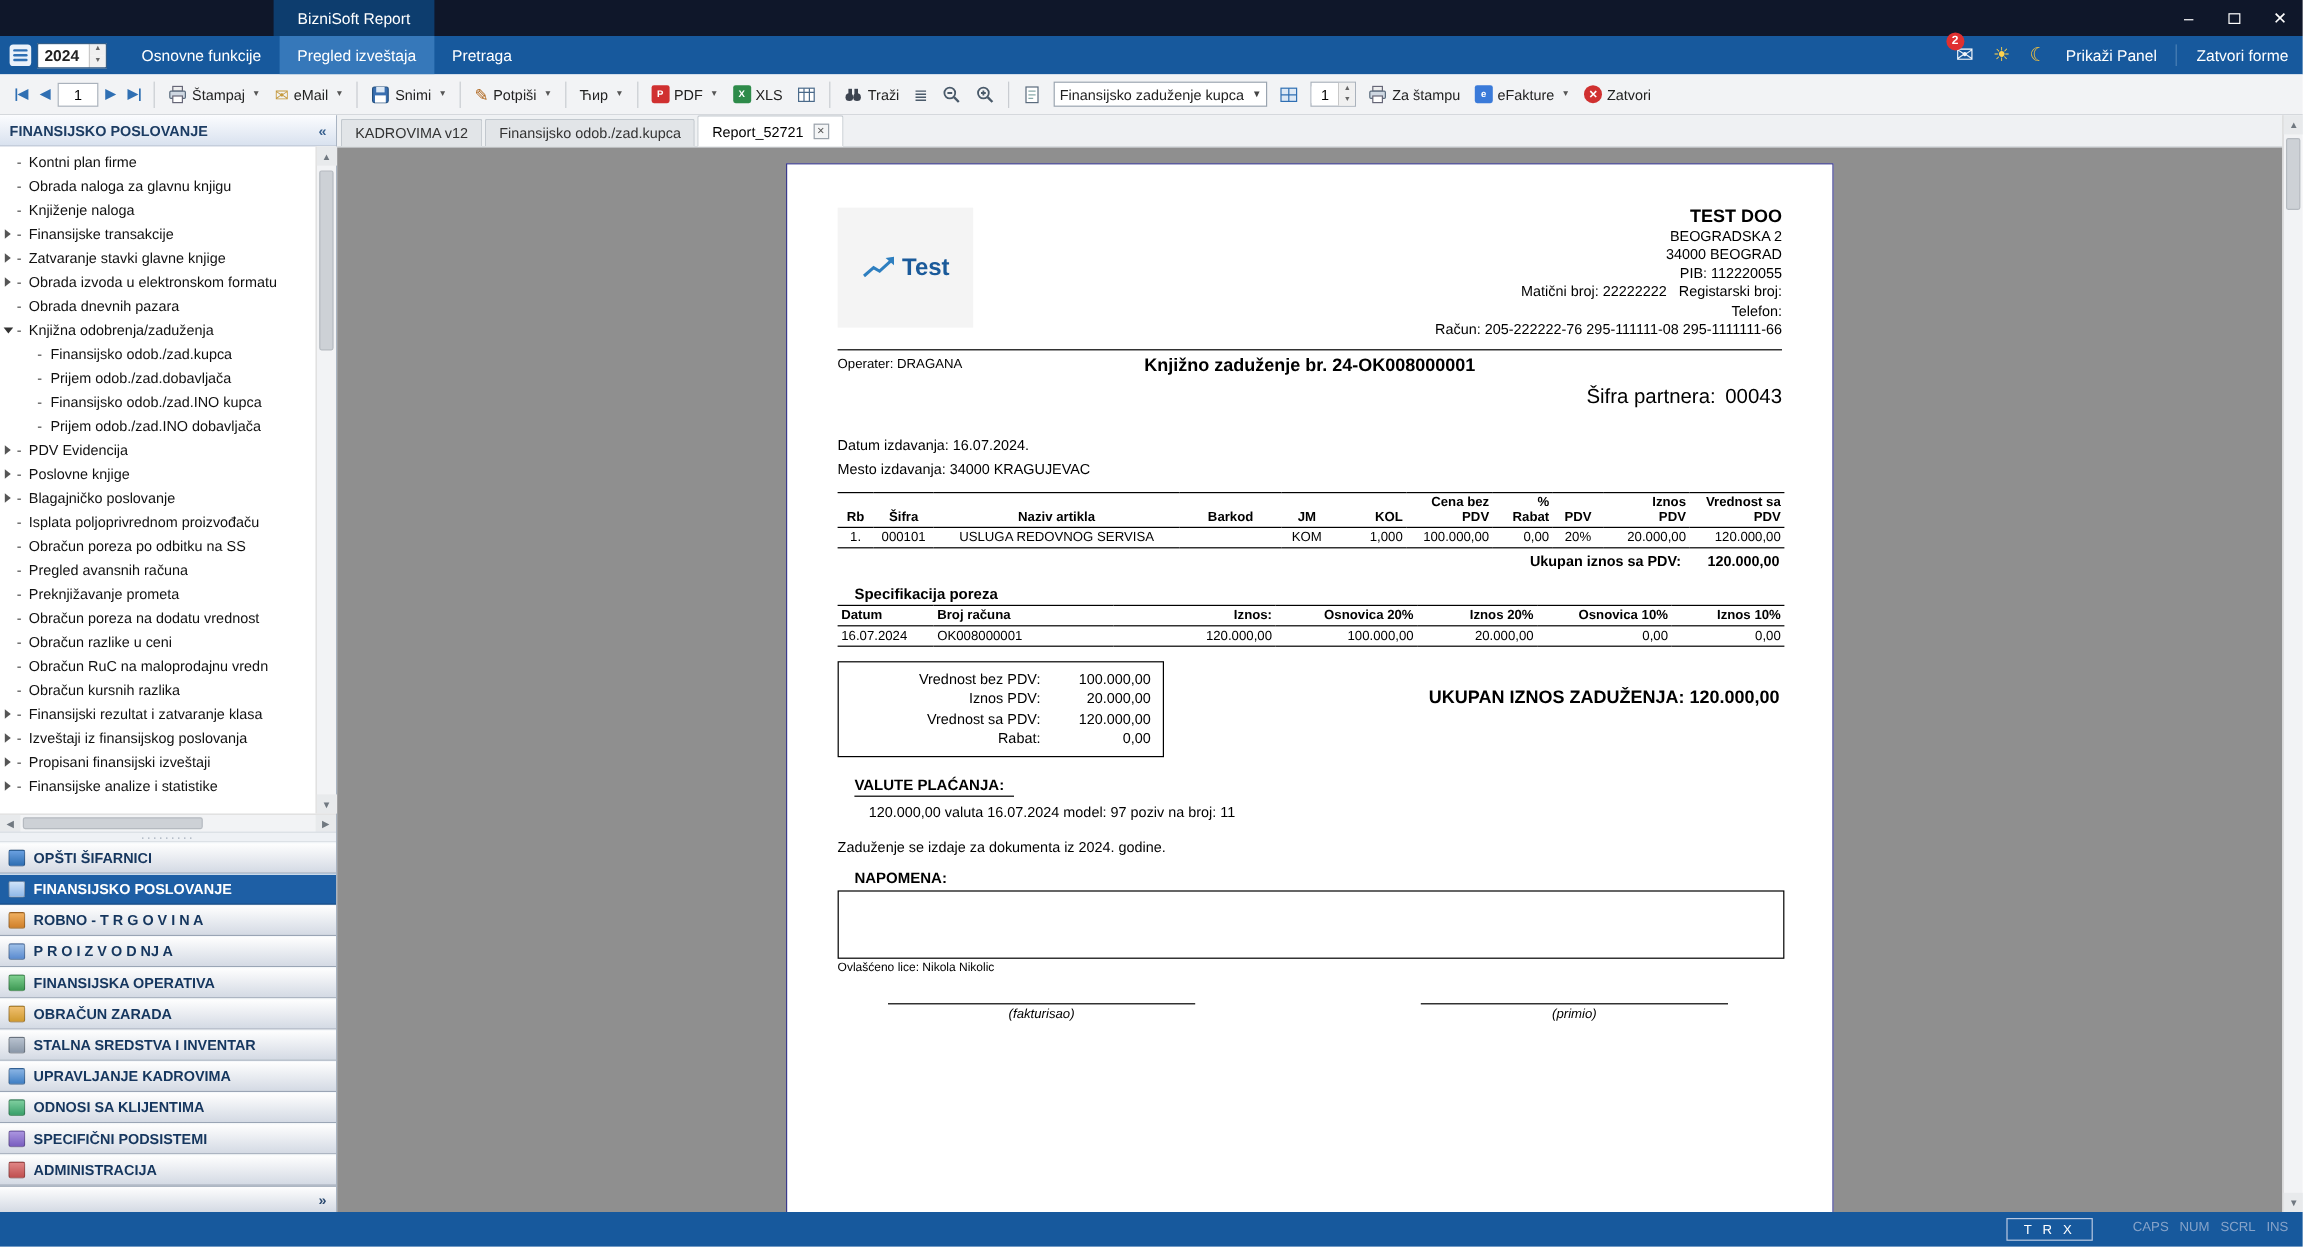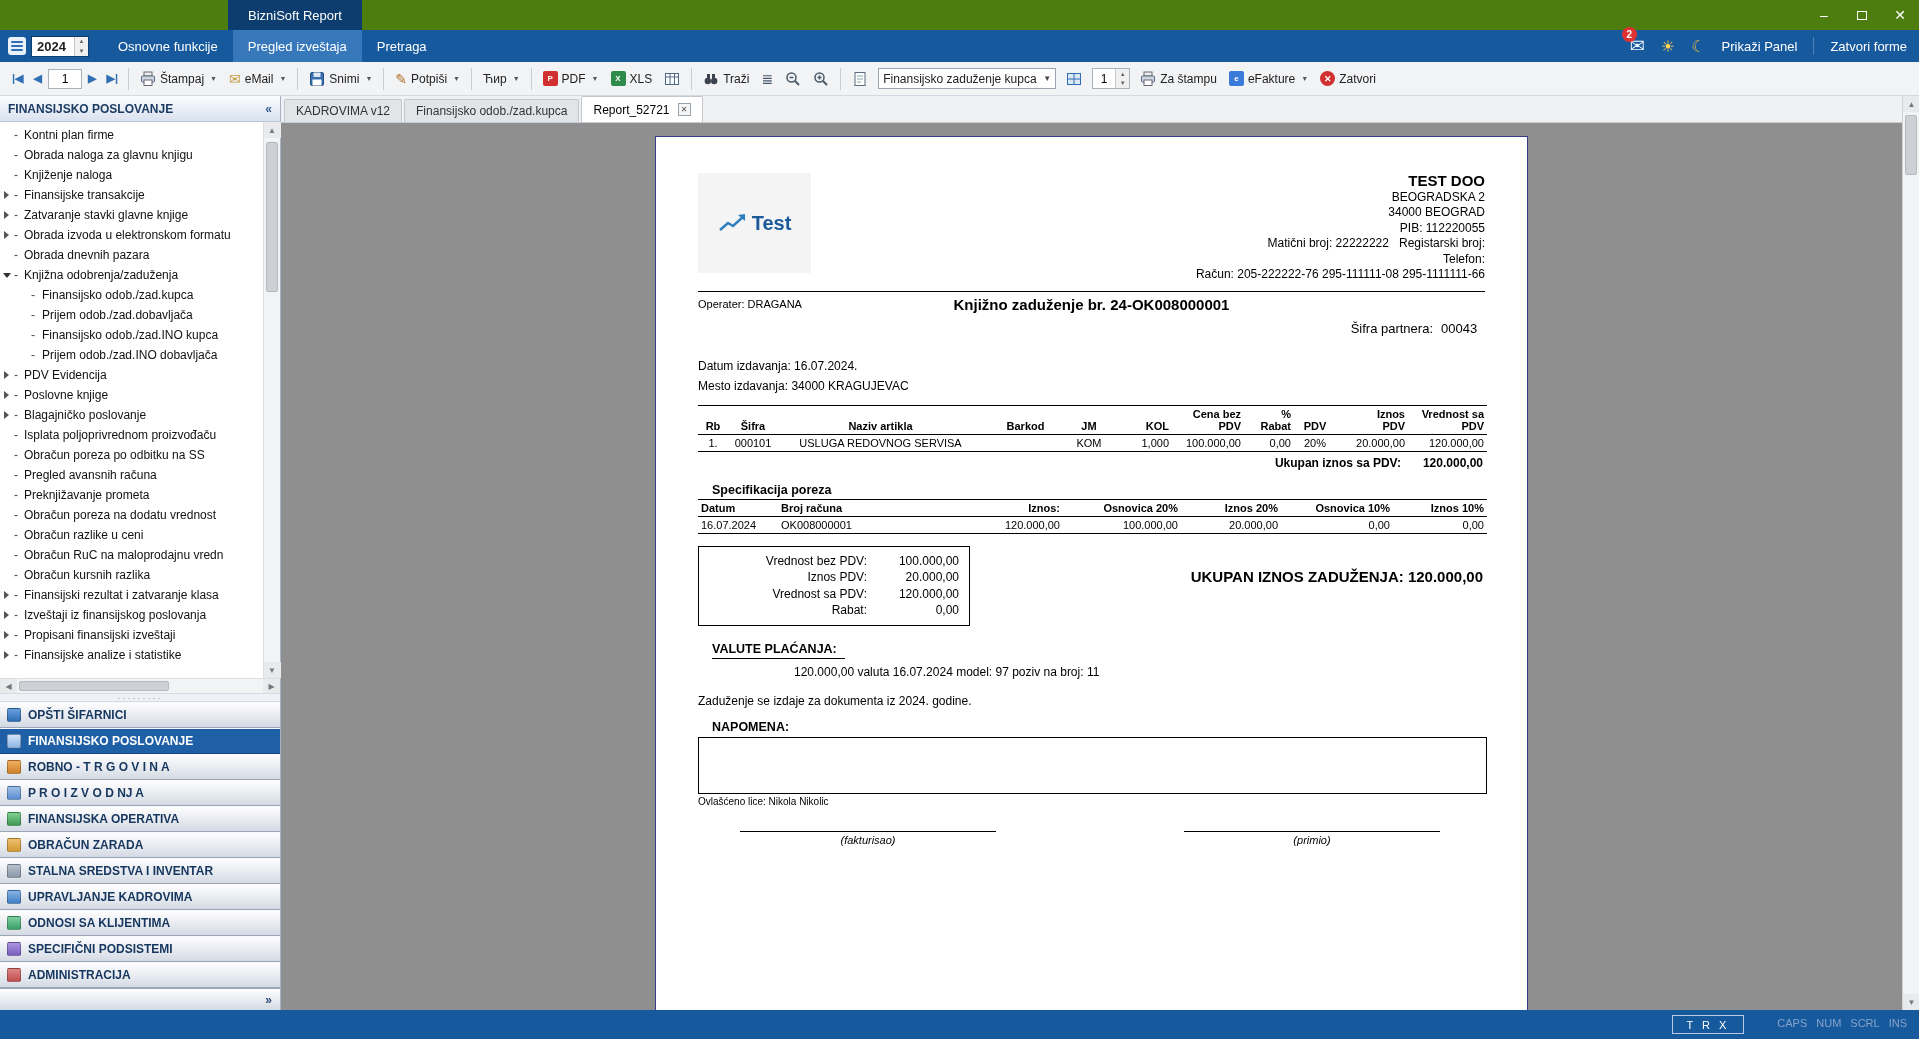--- a/index.html
+++ b/index.html
@@ -1,21 +1,21 @@
 <!DOCTYPE html>
 <html><head>
 <meta charset="utf-8">
 <style>
   *{margin:0;padding:0;box-sizing:border-box}
   html,body{width:1919px;height:1039px;overflow:hidden}
   body{font-family:"Liberation Sans",sans-serif;background:#fff;color:#111}
   .window{position:relative;width:1919px;height:1039px;display:flex;flex-direction:column;overflow:hidden}
 
   
-  .titlebar{height:30px;background:#4d7c0f;color:#fff;display:flex;align-items:center;position:relative;flex:0 0 auto}
+  .titlebar{height:30px;background:#0f172a;color:#fff;display:flex;align-items:center;position:relative;flex:0 0 auto}
   .report-tab{position:absolute;left:228px;top:0;height:30px;background:#0d3d6e;color:#fff;font-size:13px;display:flex;align-items:center;padding:0 20px}
   .tb-title{flex:1;text-align:center;font-size:14px}
   .win-controls{position:absolute;right:0;top:0;height:30px;display:flex;align-items:center}
   .win-btn{width:38px;height:30px;display:flex;align-items:center;justify-content:center;font-size:14px;color:#fff;cursor:default}
   .max-glyph{width:10px;height:9px;border:1.5px solid #fff}
 
   
   .menubar{height:32px;background:#17599d;display:flex;align-items:center;color:#fff;flex:0 0 auto;padding-left:8px}
   .app-icon{width:18px;height:18px;background:#eaf1fa;border-radius:3px;margin-right:5px;display:flex;flex-direction:column;justify-content:center;gap:2px;padding:3px}
   .app-icon i{display:block;height:2px;background:#2f6fb3;border-radius:1px}
@@ -96,21 +96,21 @@
   .page{width:873px;height:1150px;background:#fff;border:1px solid #3a3a8c;margin-top:13px;padding:36px 42px 0 42px;font-size:12px;color:#000;flex:0 0 auto}
   .pg-header{display:flex;justify-content:space-between}
   .logo{width:113px;height:100px;background:#f4f4f4;display:flex;align-items:center;justify-content:center;gap:4px}
   .logo .lt{font-size:20px;font-weight:bold;color:#1a5a9a}
   .company{text-align:right;font-size:12px;line-height:15.5px}
   .c-name{font-size:15px;font-weight:bold;margin-bottom:1px}
   .pg-hr{border-top:1px solid #000;margin-top:8px}
   .op-title-row{position:relative;margin-top:3px;height:22px}
   .operater{position:absolute;left:0;top:3px;font-size:11px}
   .doc-title{position:absolute;left:0;right:0;text-align:center;font-size:15px;font-weight:bold;top:1px}
-  .sifra-row{text-align:right;font-size:13px;margin-top:4px}
+  .sifra-row{text-align:right;font-size:17px;margin-top:4px}
   .sifra-row .sv{display:inline-block;min-width:52px;text-align:left;padding-left:8px}
   .mid-row{display:flex;justify-content:space-between;margin-top:8px}
   .izdavanje{font-size:12px;padding-top:12px;line-height:20px}
   .partner-col{width:406px}
   .partner-box{border:1px solid #000;height:76px;padding:7px 9px;display:flex;flex-direction:column;justify-content:space-between}
   .p-name{font-size:14px;font-weight:bold}
   .p-addr{font-size:11px}
   .red-box{width:321px;margin-left:auto;border:2px solid #dd0000;margin-top:2px;padding:3px 7px;font-size:10.5px;line-height:13px}
   table{border-collapse:collapse;width:789px}
   .items{margin-top:9px;font-size:11px}
@@ -123,21 +123,21 @@
   .tax th{font-weight:bold;border-top:1px solid #000;border-bottom:1px solid #000;padding:2px 3px}
   .tax td{padding:2px 3px;border-bottom:1px solid #000}
   .tax .al{text-align:left}.tax .ar{text-align:right}
   .sum-row{display:flex;justify-content:space-between;margin-top:12px}
   .sum-box{width:272px;border:1px solid #000;padding:6px 10px;font-size:12px}
   .sum-line{display:flex;justify-content:flex-end;line-height:16.5px}
   .sum-line .sl{text-align:right;flex:1}
   .sum-line .svv{width:92px;text-align:right}
   .ukupno{font-size:15px;font-weight:bold;margin-top:22px;padding-right:2px}
   .valute-title{display:inline-block;font-size:12.5px;font-weight:bold;border-bottom:1px solid #000;margin:16px 0 0 14px;padding:0 8px 2px 0}
-  .valute-line{margin:6px 0 0 96px;font-size:12px}
+  .valute-line{margin:6px 0 0 26px;font-size:12px}
   .zad-note{margin-top:15px;font-size:12px}
   .nap-title{margin:12px 0 3px 14px;font-size:12.5px;font-weight:bold}
   .nap-box{border:1px solid #000;height:57px;width:789px}
   .ovl{font-size:10px;margin-top:2px}
   .mp{text-align:center;font-size:13px;font-weight:bold;margin-top:47px}
   .sig-row{display:flex;justify-content:space-between;margin-top:24px;padding:0 45px 0 42px}
   .sig{width:256px;text-align:center}
   .sig-line{border-top:1px solid #000}
   .sig-label{font-size:11px;font-style:italic;margin-top:2px}
 

